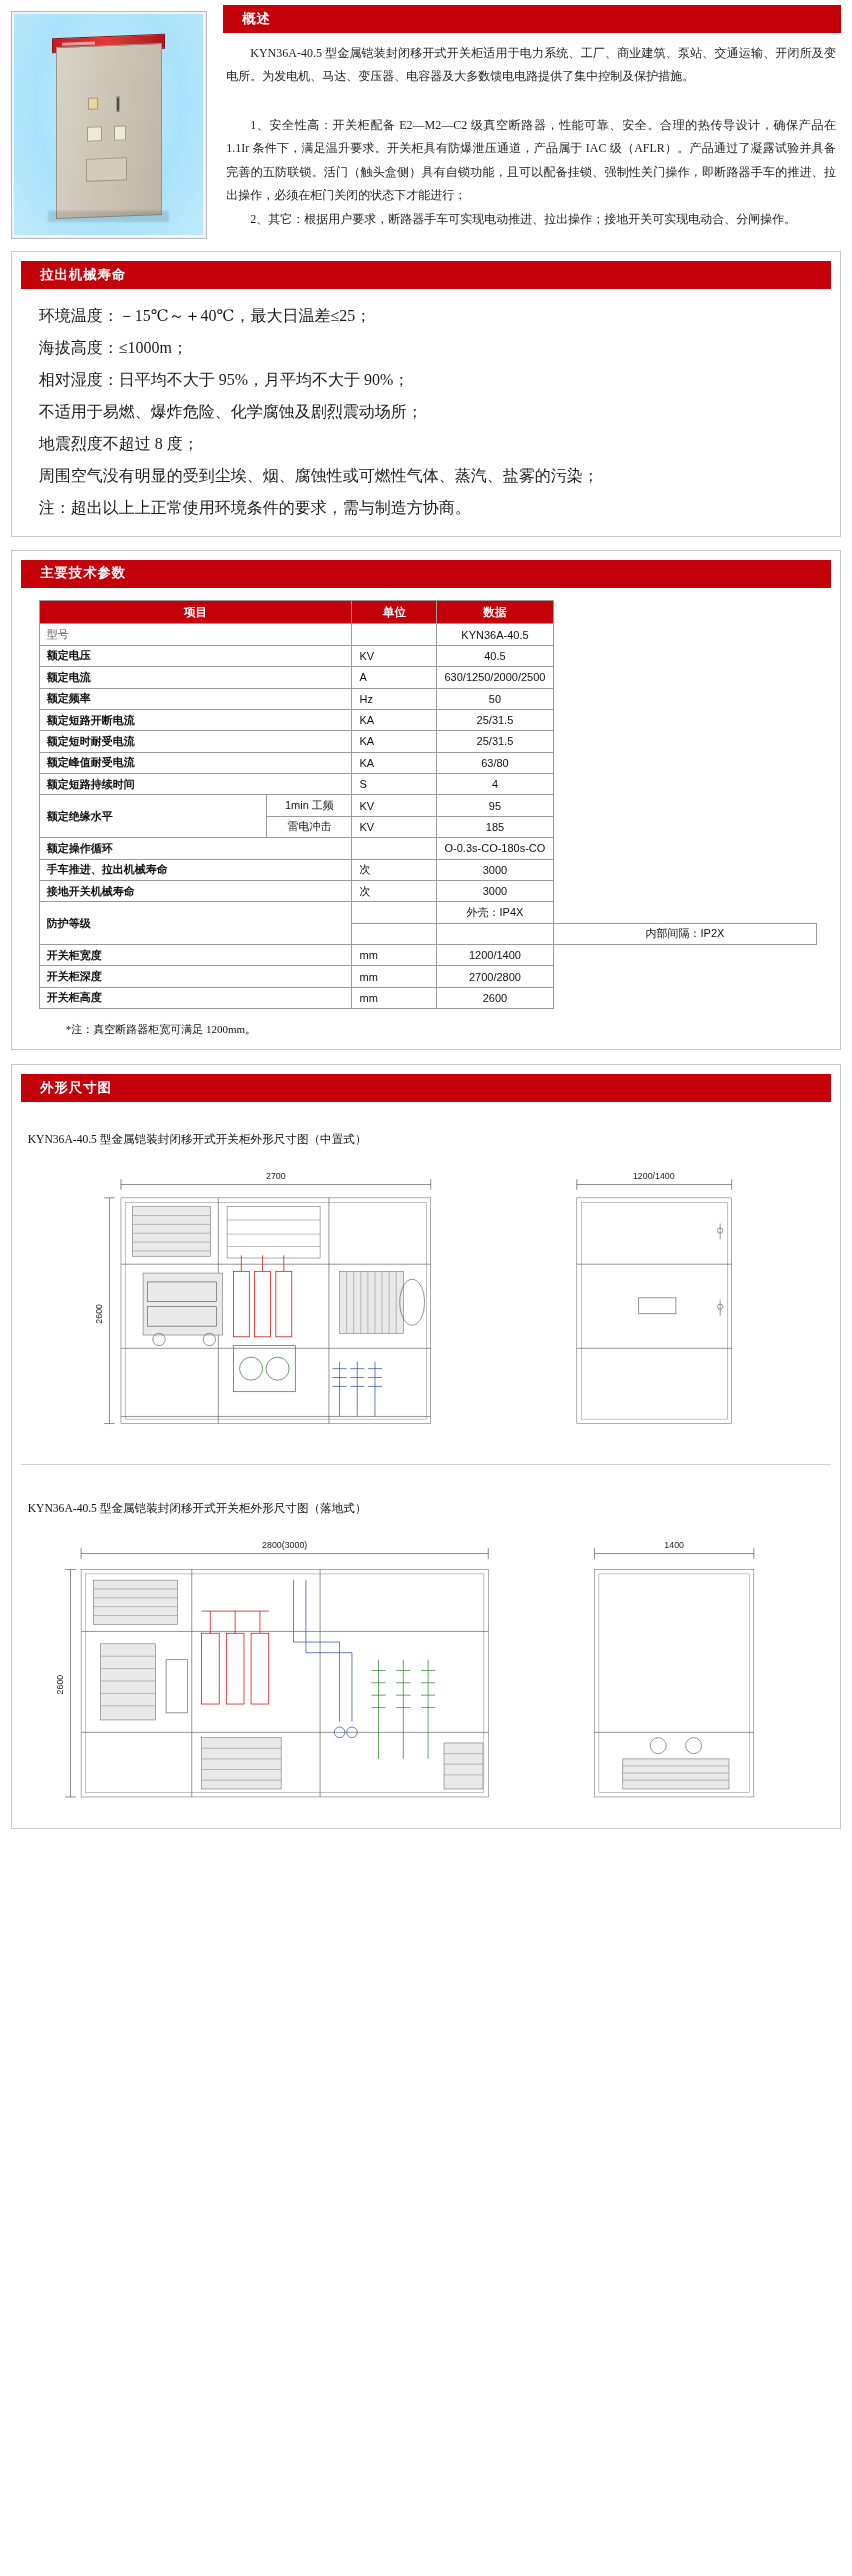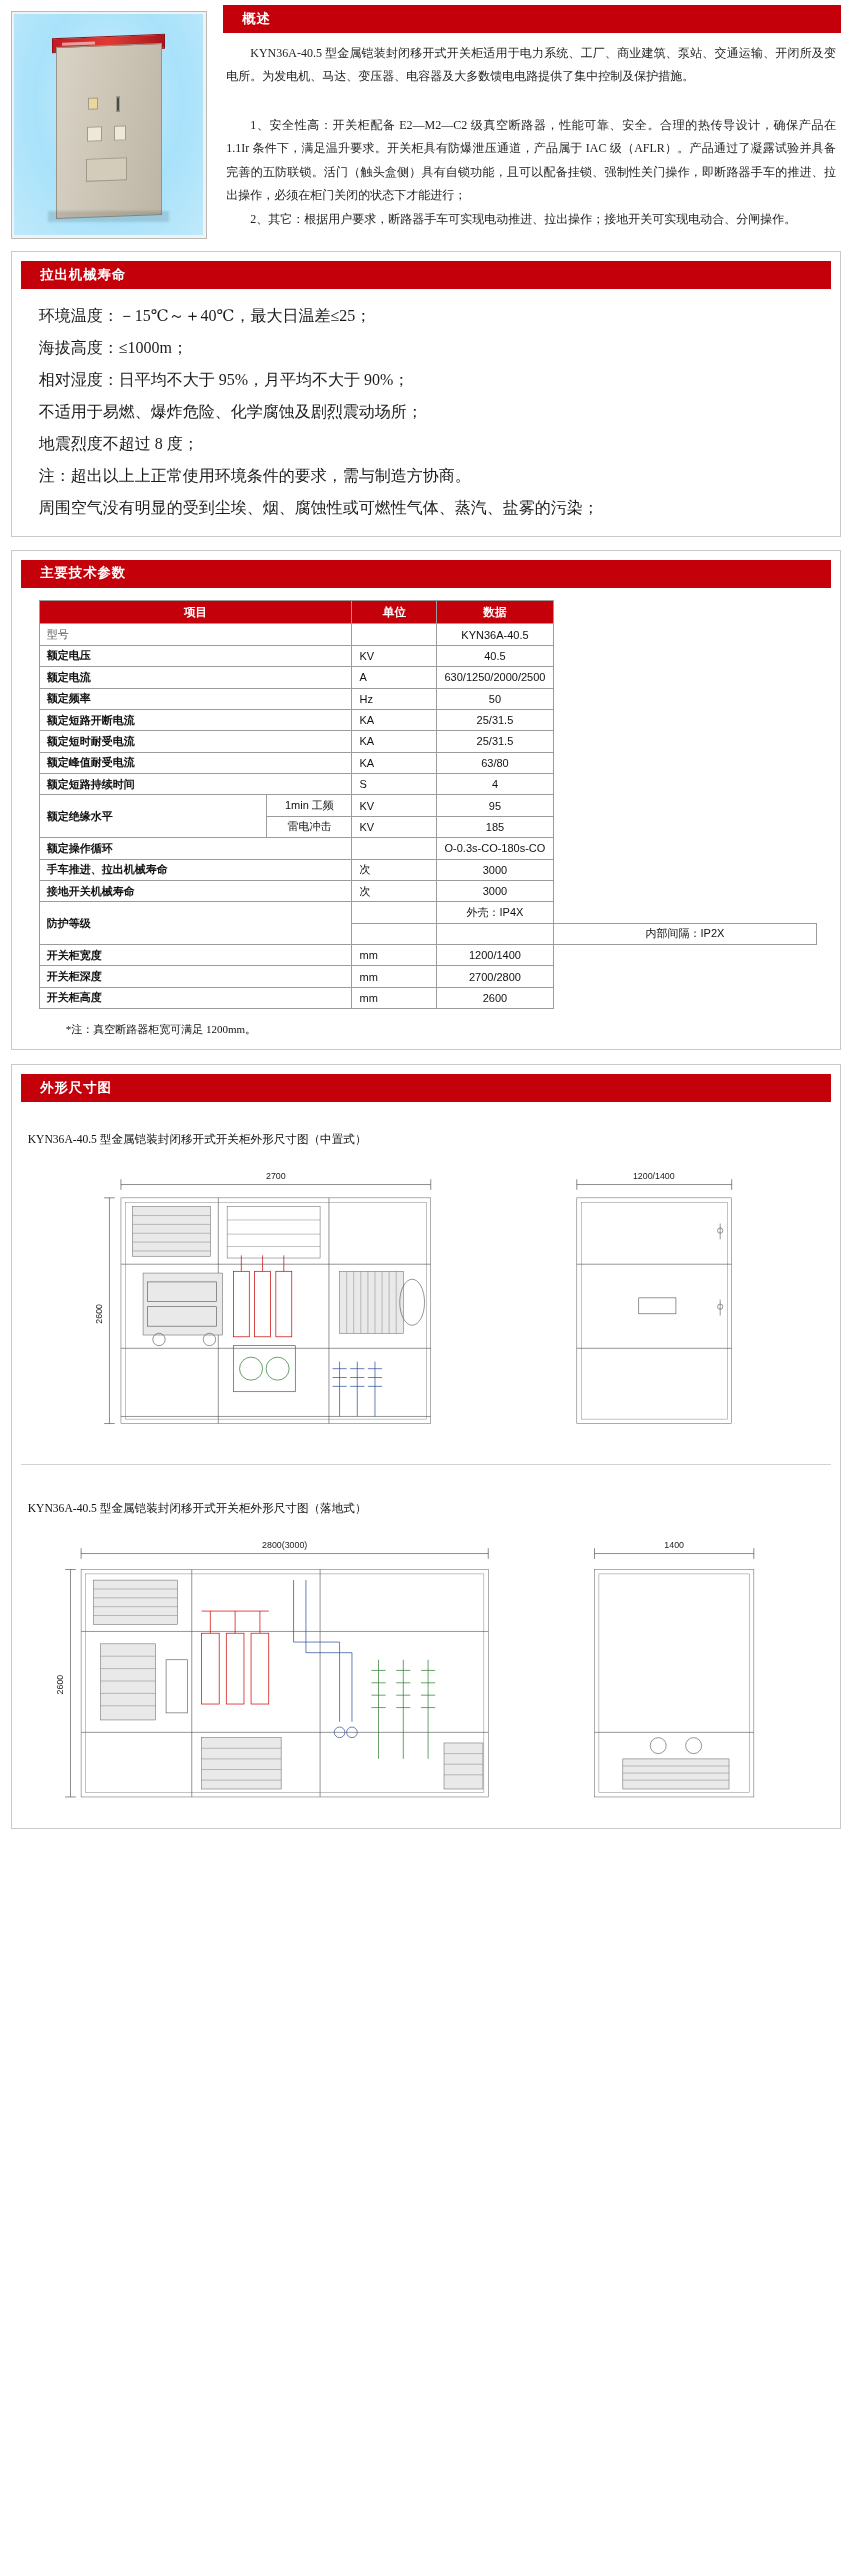--- a/index.html
+++ b/index.html
@@ -203,22 +203,22 @@
   </div>
 
   <div class="boxed">
     <div class="bar">拉出机械寿命</div>
     <div class="env-list">
       <div>环境温度：－15℃～＋40℃，最大日温差≤25；</div>
       <div>海拔高度：≤1000m；</div>
       <div>相对湿度：日平均不大于 95%，月平均不大于 90%；</div>
       <div>不适用于易燃、爆炸危险、化学腐蚀及剧烈震动场所；</div>
       <div>地震烈度不超过 8 度；</div>
+      <div>周围空气没有明显的受到尘埃、烟、腐蚀性或可燃性气体、蒸汽、盐雾的污染；</div>
       <div>注：超出以上上正常使用环境条件的要求，需与制造方协商。</div>
-      <div>周围空气没有明显的受到尘埃、烟、腐蚀性或可燃性气体、蒸汽、盐雾的污染；</div>
     </div>
   </div>
 
   <div class="boxed">
     <div class="bar">主要技术参数</div>
 
     <div class="tbl-wrap">
       <table class="spec">
         <thead>
           <tr>

